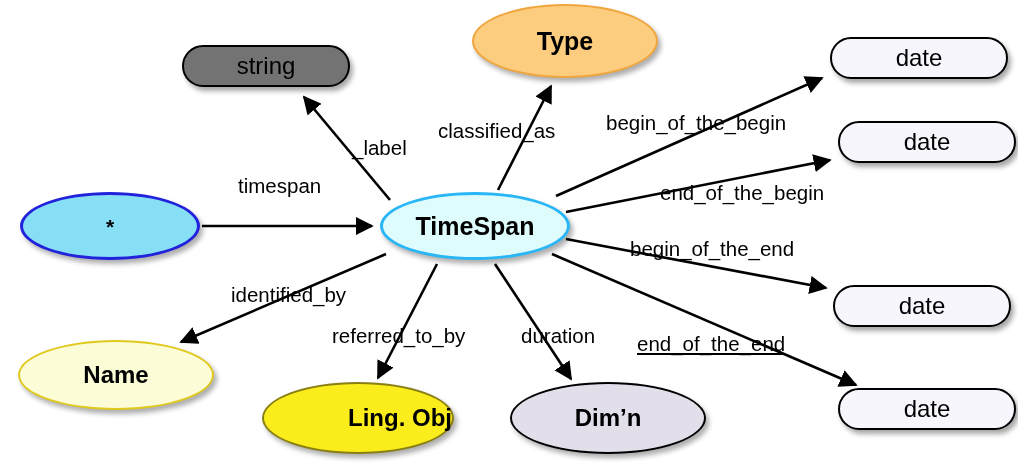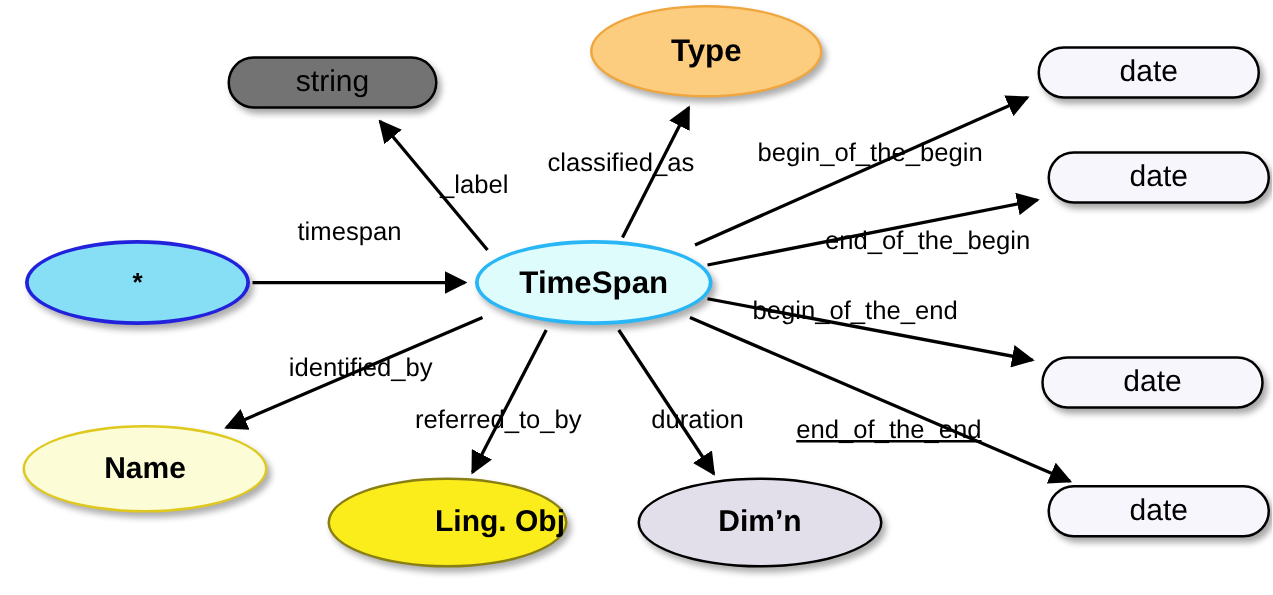--- a/index.html
+++ b/index.html
@@ -114,20 +114,20 @@
       <div class="node ellipse" style="left: 380px; top: 192px; width: 190px; height: 68px; background: rgb(223, 252, 253); border-color: rgb(41, 182, 246); border-width: 3px; font-size: 25px;">
         <span class="node-text">TimeSpan</span>
       </div>
     </div>
   <div id="label-layer">
       <div class="edge-label" style="left: 238px; top: 176px;">timespan</div>
       <div class="edge-label" style="left: 352px; top: 138px;">_label</div>
       <div class="edge-label" style="left: 438px; top: 121px;">classified_as</div>
       <div class="edge-label" style="left: 606px; top: 113px; text-align: center;">begin_of_the_begin</div>
       <div class="edge-label" style="left: 660px; top: 183px;">end_of_the_begin</div>
-      <div class="edge-label" style="left: 602px; top: 239px;">begin_of_the_end</div>
+      <div class="edge-label" style="left: 630px; top: 239px;">begin_of_the_end</div>
       <div class="edge-label" style="left: 637px; top: 334px; text-decoration: underline;">end_of_the_end</div>
       <div class="edge-label" style="left: 231px; top: 285px;">identified_by</div>
       <div class="edge-label" style="left: 332px; top: 326px;">referred_to_by</div>
       <div class="edge-label" style="left: 521px; top: 326px;">duration</div>
     </div>
 
 </div>
 
 </body></html>

